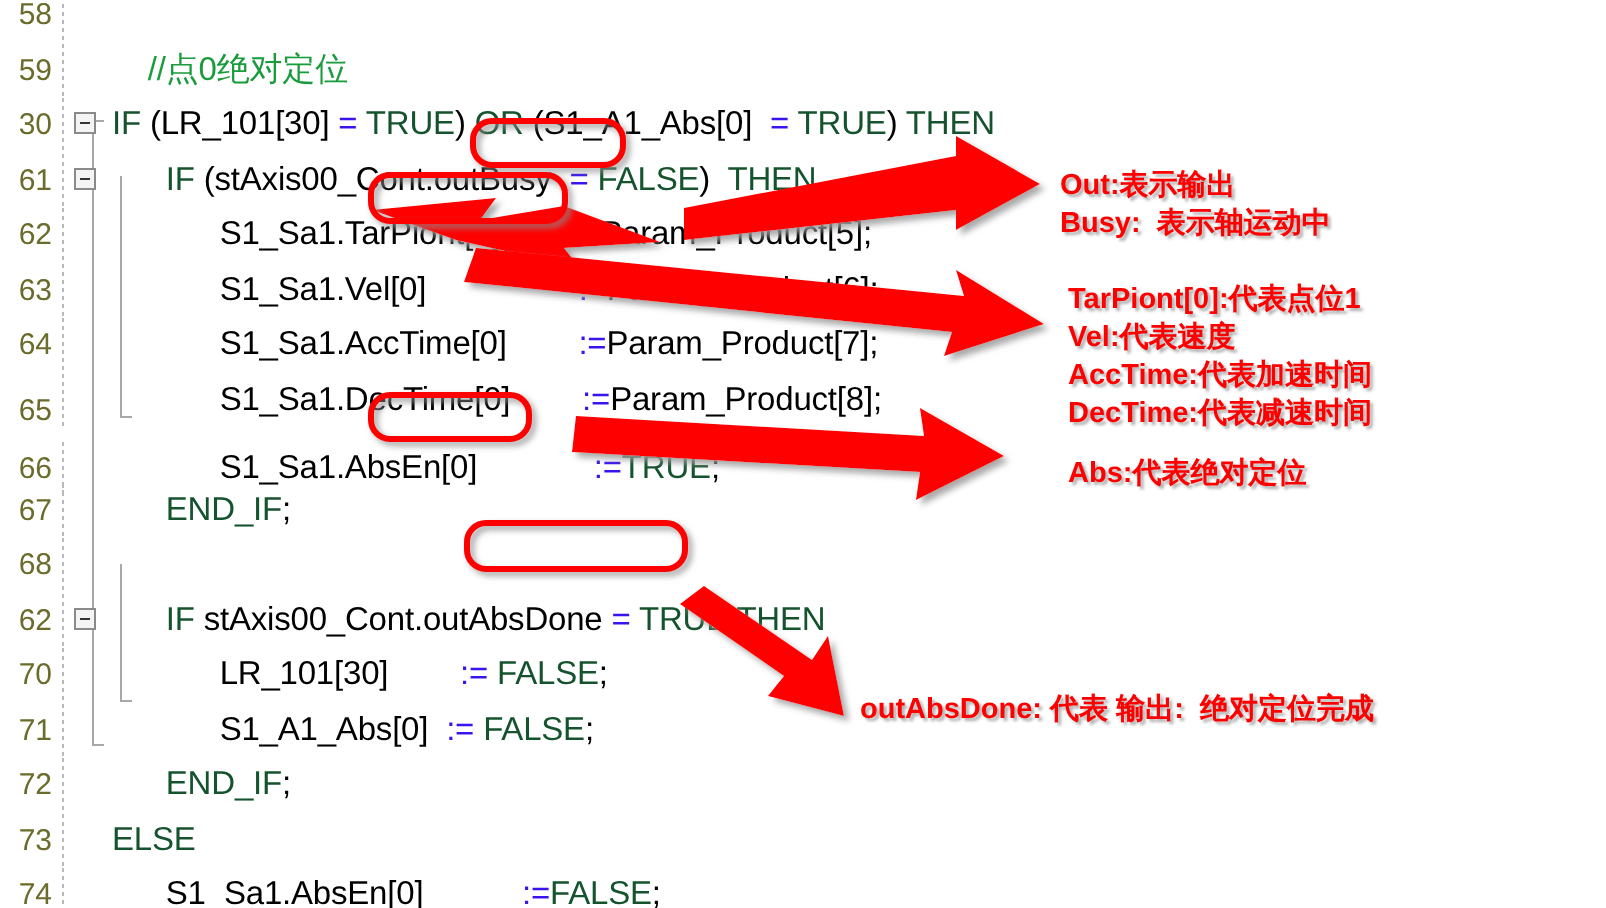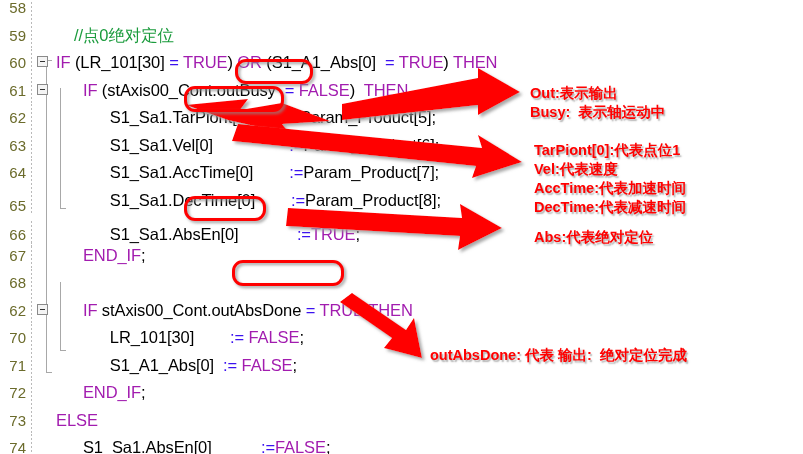--- a/index.html
+++ b/index.html
@@ -93,21 +93,21 @@
     width: 1px;
     background: #a8a8a8;
   }
   .bracket-h {
     position: absolute;
     height: 1px;
     background: #a8a8a8;
   }
 
   
-  .kw     { color: #a21caf; }      
+  .kw     { color: #14532d; }      
   .id     { color: #000000; }
   .asn    { color: #3b12f0; }
   .cmt    { color: #1a9b3c; }
 
   
   #overlay {
     position: absolute;
     left: 0; top: 0;
     width: 803px; height: 452px;
     pointer-events: none;
@@ -158,21 +158,21 @@
         <div class="fold-col"></div>
         <div class="code-text"></div>
       </div>
       <div class="code-line" style="top: 21.5px;">
         <div class="gutter-num">59</div>
         <div class="gutter-dots"></div>
         <div class="fold-col"></div>
         <div class="code-text"><span class="cmt">    //点0绝对定位</span></div>
       </div>
       <div class="code-line" style="top: 49px;">
-        <div class="gutter-num">60</div>
+        <div class="gutter-num">30</div>
         <div class="gutter-dots"></div>
         <div class="fold-col">
           <div class="fold-box"></div>
         </div>
         <div class="code-text"><span class="kw">IF</span> (<span class="id">LR_101</span>[30] <span class="asn">=</span> <span class="kw">TRUE</span>) <span class="kw">OR</span> (<span class="id">S1_A1_Abs</span>[0]  <span class="asn">=</span> <span class="kw">TRUE</span>) <span class="kw">THEN</span></div>
       </div>
       <div class="code-line" style="top: 76.5px;">
         <div class="gutter-num">61</div>
         <div class="gutter-dots"></div>
         <div class="fold-col">

